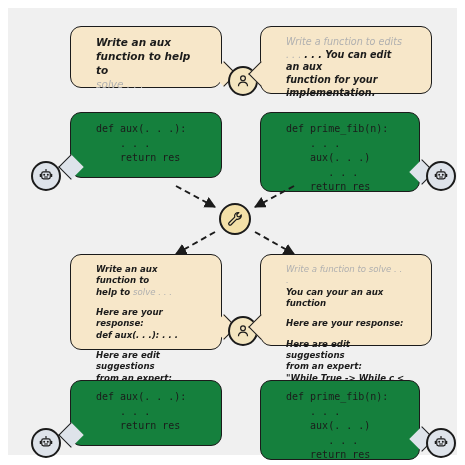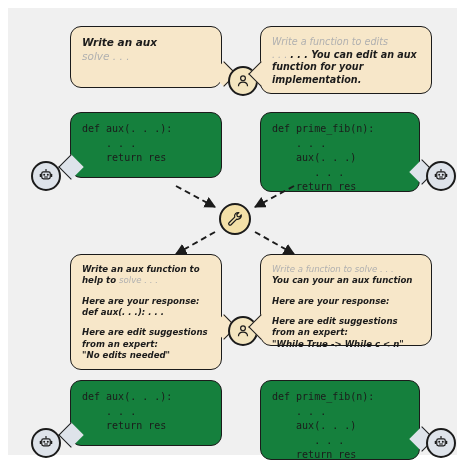--- a/index.html
+++ b/index.html
@@ -9,21 +9,21 @@
   }
   #canvas{
     position:absolute;left:8px;top:8px;width:449px;height:447px;
     background:#f0f0f0;
   }
   .bubble{
     position:absolute;
     box-sizing:border-box;
     border:1.6px solid #1b1b1b;
     border-radius:11px;
-    padding:9px 11px;
+    padding:9px 25px;
   }
   .bub-user{ background:#f7e7c9; }
   .bub-code{ background:#15803d; }
 
   
   .tail{ position:absolute; width:17px; height:17px; }
   .tail i{
     position:absolute; left:0; top:0; width:100%; height:100%;
     transform:rotate(45deg);
   }
@@ -71,20 +71,21 @@
   svg{ display:block; }
 </style>
 </head>
 <body>
 
 <div id="canvas">
 
   <div class="bubble bub-user" style="left:62px;top:18px;width:152px;height:62px;">
     <div class="txt" style="font-size:10.5px;">
       <div class="ln b">Write an aux</div>
+      <div class="ln b">function to help to</div>
       <div class="ln g">solve . . .</div>
     </div>
   </div>
   <div class="tail right" style="left:207px;top:57px;">
     <i></i>
   </div>
   <div class="avatar av-user" style="left:220px;top:58px;">
     <svg width="16" height="16" viewBox="0 0 24 24">
       <circle cx="12" cy="8" r="3.6" fill="none" stroke="#1b1b1b" stroke-width="1.8"></circle>
       <path d="M5.2 20c0-3.8 3-6.2 6.8-6.2s6.8 2.4 6.8 6.2" fill="none" stroke="#1b1b1b" stroke-width="1.8"></path>
@@ -160,21 +161,21 @@
     <line x1="207" y1="224" x2="168" y2="246" stroke="#1b1b1b" stroke-width="1.9" stroke-dasharray="6,4" marker-end="url(#ah)"></line>
     <line x1="247" y1="224" x2="286" y2="246" stroke="#1b1b1b" stroke-width="1.9" stroke-dasharray="6,4" marker-end="url(#ah)"></line>
   </svg>
 
   <div class="toolnode" style="left:211px;top:195px;">
     <svg width="18" height="18" viewBox="0 0 24 24">
       <path d="M17.2 3.4a4.9 4.9 0 0 0-5.6 6.1L4.1 17a1.9 1.9 0 0 0 2.7 2.7l7.5-7.5a4.9 4.9 0 0 0 6.1-5.6l-2.7 2.7-2.6-.7-.7-2.6z" fill="none" stroke="#1b1b1b" stroke-width="1.6" stroke-linejoin="round"></path>
     </svg>
   </div>
 
-  <div class="bubble bub-user" style="left:62px;top:246px;width:152px;height:116px;">
+  <div class="bubble bub-user" style="left:62px;top:246px;width:152px;height:96px;">
     <div class="txt" style="font-size:8.6px;">
       <div class="ln b">Write an aux function to</div>
       <div class="ln"><span class="b">help to </span><span class="g">solve . . .</span></div>
       <div class="sp"></div>
       <div class="ln b">Here are your response:</div>
       <div class="ln b">def aux(. . .): . . .</div>
       <div class="sp"></div>
       <div class="ln b">Here are edit suggestions</div>
       <div class="ln b">from an expert:</div>
       <div class="ln b">"No edits needed"</div>

